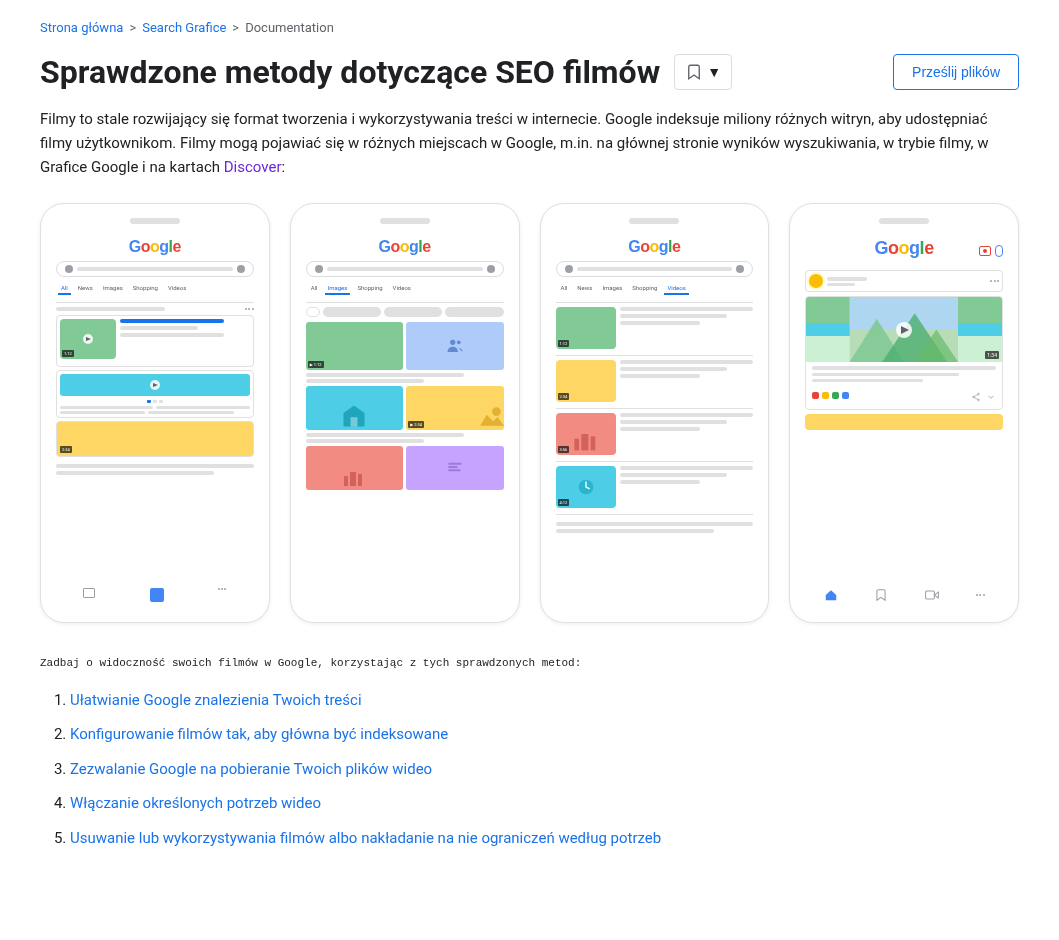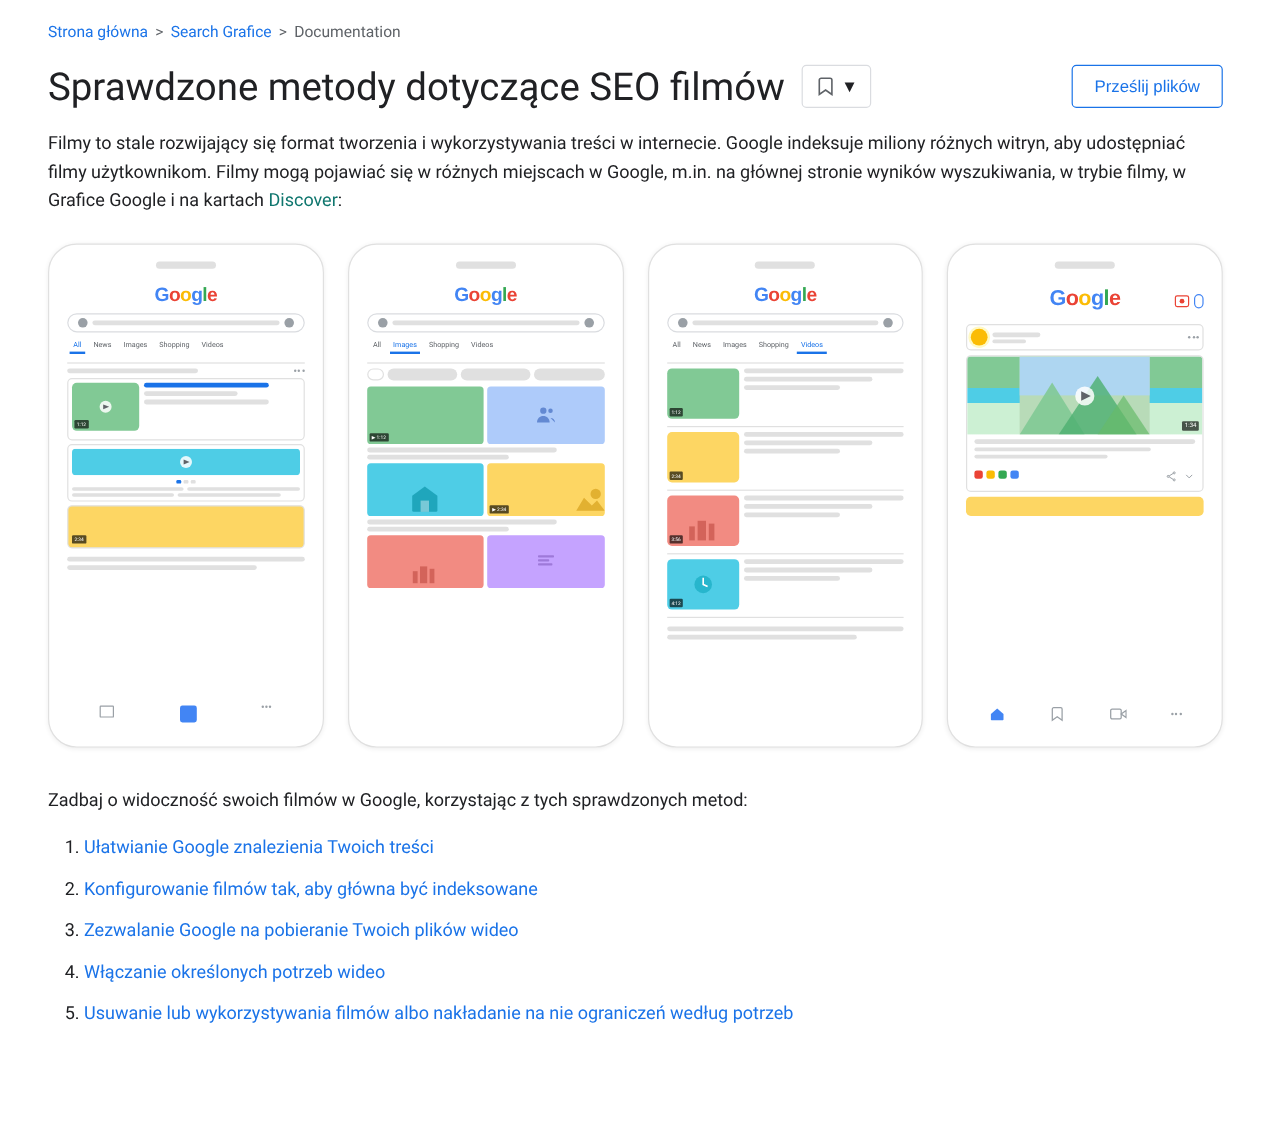--- a/index.html
+++ b/index.html
@@ -54,21 +54,21 @@
       justify-content: space-between;
       margin-bottom: 16px;
     }
     .page-header-left {
       display: flex;
       align-items: center;
       gap: 14px;
     }
     .page-title {
       font-size: 32px;
-      font-weight: 400;
+      font-weight: 700;
       color: #202124;
       line-height: 1.2;
     }
     .bookmark-btn {
       display: flex;
       align-items: center;
       gap: 4px;
       border: 1.5px solid #dadce0;
       border-radius: 4px;
       padding: 6px 10px;
@@ -93,21 +93,21 @@
       height: 36px;
     }
     .intro-text {
       font-size: 15px;
       line-height: 1.6;
       color: #202124;
       margin-bottom: 24px;
       max-width: 960px;
     }
     .intro-text a {
-      color: #0f766e;
+      color: #6d28d9;
       text-decoration: none;
     }
     .phones-container {
       display: flex;
       gap: 20px;
       margin-bottom: 32px;
       justify-content: space-between;
     }
     .phone-mockup {
       flex: 1;
@@ -318,24 +318,25 @@
     .numbered-list li {
       margin-bottom: 12px;
       font-size: 15px;
       line-height: 1.5;
     }
     .numbered-list li a {
       color: #1a73e8;
       text-decoration: none;
     }
     .bottom-text {
-      font-size: 15px;
+      font-size: 11px;
       line-height: 1.6;
       margin-bottom: 16px;
       color: #202124;
+      font-family: Liberation Mono, monospace;
     }
     
     .play-overlay {
       position: absolute;
       top: 50%;
       left: 50%;
       transform: translate(-50%, -50%);
       width: 10px;
       height: 10px;
       background: rgba(255,255,255,0.85);

